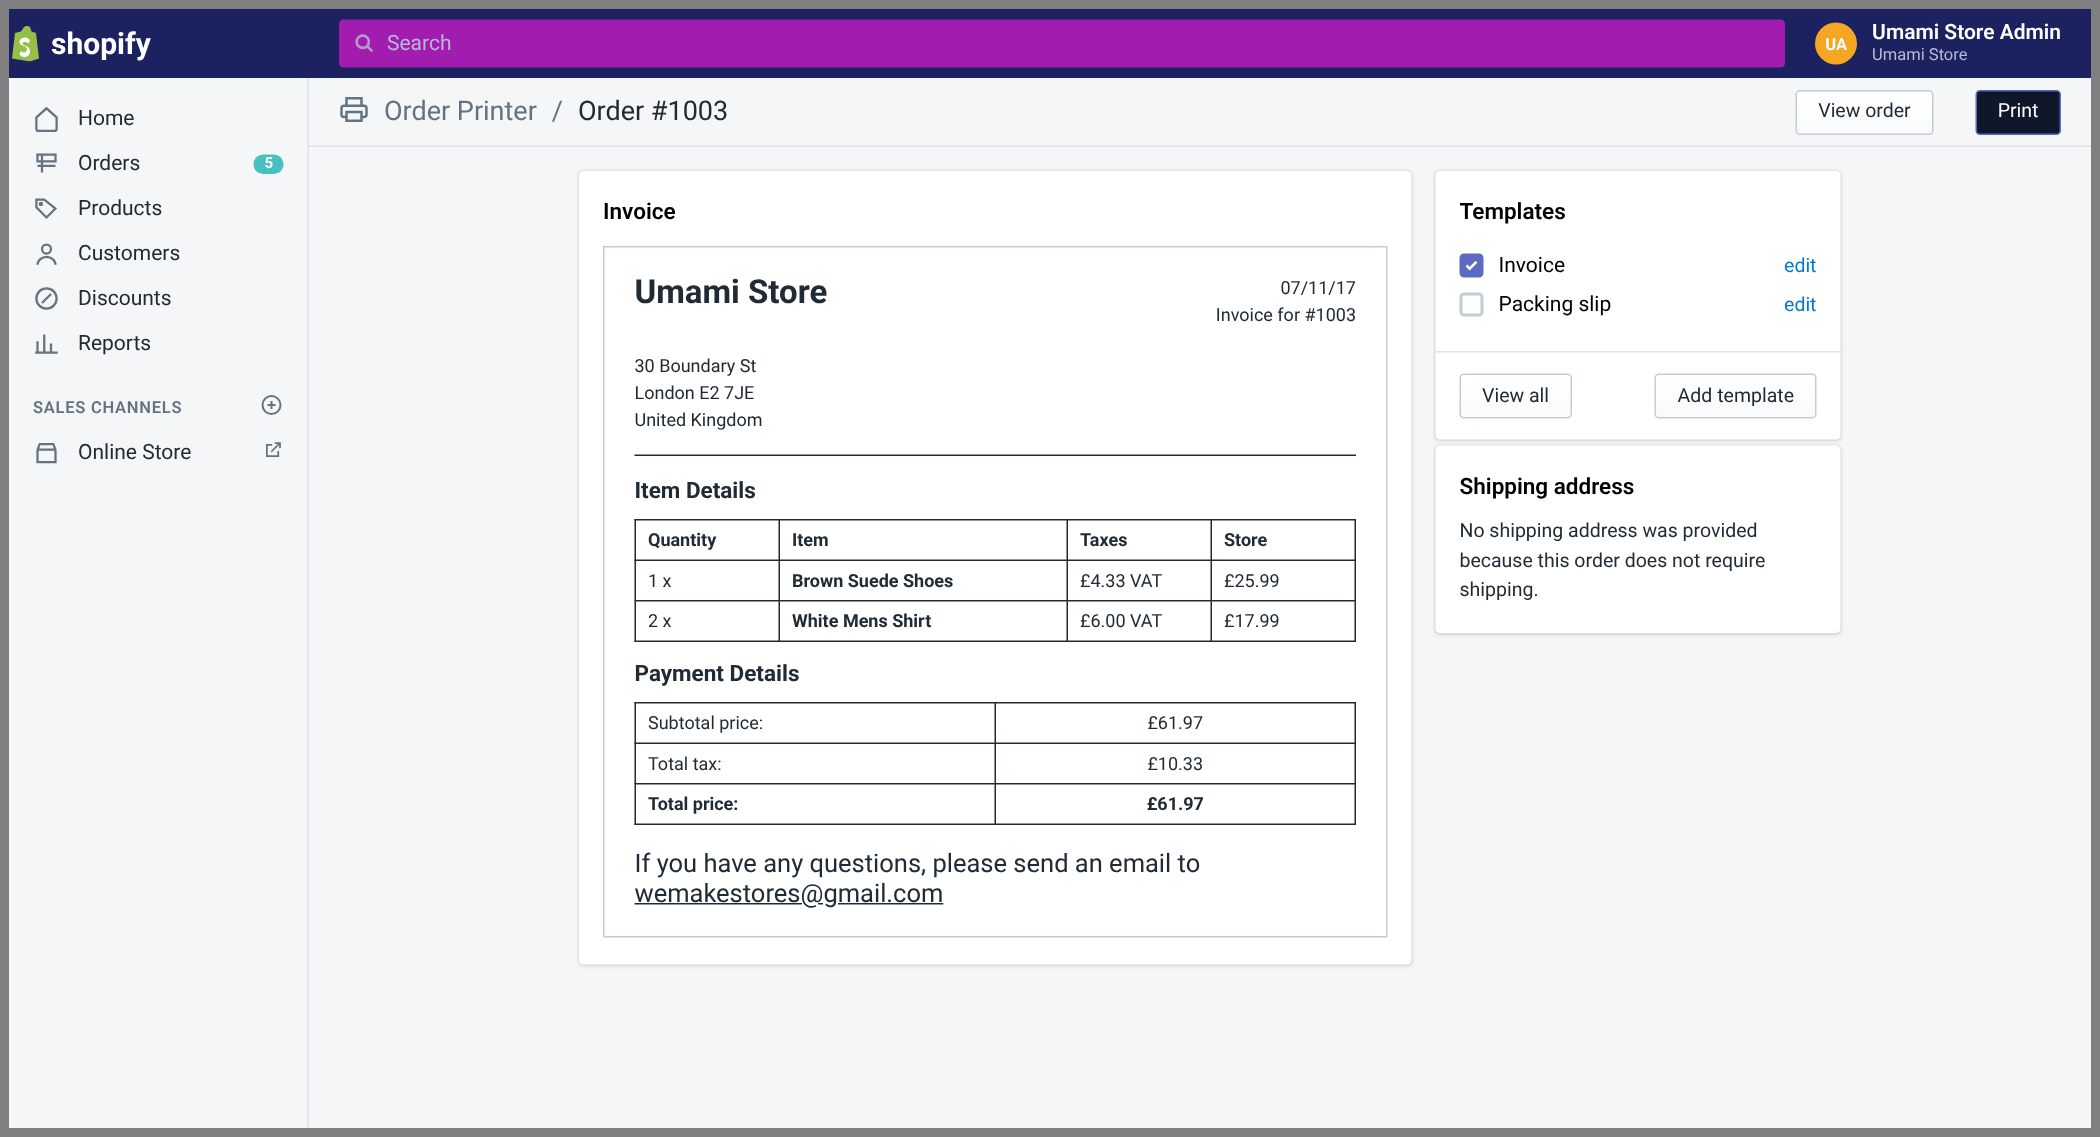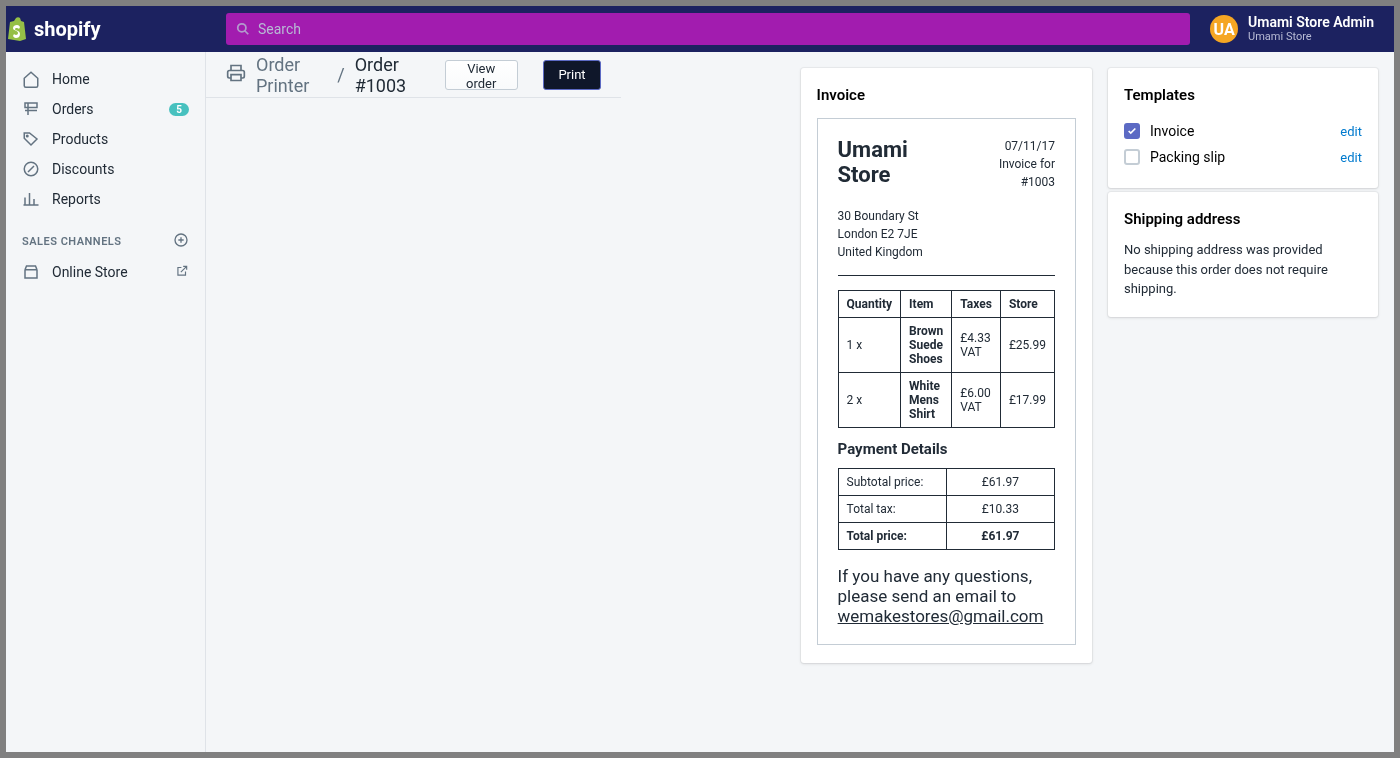--- a/index.html
+++ b/index.html
@@ -7,36 +7,36 @@
   body{background:#808080;padding:6px;}
   .frame{width:1388px;height:746px;background:#f4f6f8;display:flex;flex-direction:column;overflow:hidden;}
   
   .topbar{height:46px;background:#1c2260;display:flex;align-items:center;color:#fff;}
   .topbar .logo{display:flex;align-items:center;gap:6px;width:200px;font-weight:700;font-size:20px;}
   .topbar .logo svg{flex-shrink:0;}
   .search-wrap{flex:1;padding:0 20px;}
   .search{background:#a21caf;border-radius:3px;height:32px;display:flex;align-items:center;padding:0 10px;color:#b7bad4;font-size:14px;}
   .search svg{margin-right:8px;opacity:.8;}
   .user-area{display:flex;align-items:center;gap:10px;padding-right:20px;}
-  .avatar{width:28px;height:28px;border-radius:50%;background:#f5a623;color:#fff;display:flex;align-items:center;justify-content:center;font-size:16px;font-weight:700;text-align:right;}
+  .avatar{width:28px;height:28px;border-radius:50%;background:#f5a623;color:#fff;display:flex;align-items:center;justify-content:center;font-size:11px;font-weight:700;text-align:right;}
   .user-text{line-height:1.1;}
   .user-text .u1{font-size:14px;font-weight:600;}
   .user-text .u2{font-size:11px;color:#b7bad4;}
   
   .body{flex:1;display:flex;overflow:hidden;}
   .sidebar{width:200px;background:#f4f6f8;border-right:1px solid #dfe3e8;padding-top:12px;}
   .nav-item{display:flex;align-items:center;gap:12px;padding:6px 16px;color:#212b36;font-size:14px;cursor:pointer;}
   .nav-item .ico{width:18px;height:18px;display:flex;align-items:center;justify-content:center;color:#637381;}
   .nav-item.active{color:#5c6ac4;}
   .nav-item.active .ico{color:#5c6ac4;}
   .nav-item .spacer{flex:1;}
   .badge{background:#47c1bf;color:#fff;font-size:10px;font-weight:700;border-radius:9px;padding:1px 7px;}
   .channels-hdr{display:flex;align-items:center;justify-content:space-between;padding:18px 16px 6px;color:#637381;font-size:11px;font-weight:600;letter-spacing:.5px;}
   
-  .main{flex:1;display:flex;flex-direction:row;overflow:auto;}
+  .main{flex:1;display:flex;flex-direction:column;overflow:auto;}
   .pagehdr{height:46px;border-bottom:1px solid #dfe3e8;display:flex;align-items:center;padding:0 20px;gap:10px;}
   .pagehdr .crumb-link{color:#637381;font-size:18px;}
   .pagehdr .sep{color:#637381;font-size:18px;}
   .pagehdr .crumb-cur{color:#212b36;font-size:18px;}
   .pagehdr .fill{flex:1;}
   .btn{height:30px;border-radius:3px;border:1px solid #c4cdd5;background:linear-gradient(#fff,#f9fafb);color:#212b36;font-size:13px;padding:0 14px;cursor:pointer;}
   .btn.primary{background:#0f172a;border-color:#5c6ac4;color:#fff;}
   .content{flex:1;display:flex;gap:16px;padding:16px 16px 16px 180px;align-items:flex-start;}
   .card{background:#fff;border-radius:3px;box-shadow:0 0 0 1px rgba(63,63,68,.05),0 1px 3px rgba(63,63,68,.15);}
   .invoice-card{flex:1;max-width:555px;padding:18px 16px;}
@@ -128,20 +128,29 @@
             <svg width="18" height="18" viewBox="0 0 24 24" fill="none" stroke="currentColor" stroke-width="2">
               <path d="M20 12l-8 8-9-9V4h7z"></path>
               <circle cx="7" cy="8" r="1"></circle>
             </svg>
           </span>
         <span>Products</span>
       </div>
       <div class="nav-item">
         <span class="ico">
             <svg width="18" height="18" viewBox="0 0 24 24" fill="none" stroke="currentColor" stroke-width="2">
+              <circle cx="12" cy="8" r="4"></circle>
+              <path d="M4 22c0-4 4-7 8-7s8 3 8 7"></path>
+            </svg>
+          </span>
+        <span>Customers</span>
+      </div>
+      <div class="nav-item">
+        <span class="ico">
+            <svg width="18" height="18" viewBox="0 0 24 24" fill="none" stroke="currentColor" stroke-width="2">
               <circle cx="12" cy="12" r="9"></circle>
               <path d="M8 16l8-8M9 9h.01M15 15h.01"></path>
             </svg>
           </span>
         <span>Discounts</span>
       </div>
       <div class="nav-item">
         <span class="ico">
             <svg width="18" height="18" viewBox="0 0 24 24" fill="none" stroke="currentColor" stroke-width="2">
               <path d="M4 20V10M10 20V4M16 20v-8M2 20h20"></path>
@@ -194,20 +203,21 @@
                 <div>07/11/17</div>
                 <div>Invoice for #1003</div>
               </div>
             </div>
             <div class="addr">
               <div>30 Boundary St</div>
               <div>London E2 7JE</div>
               <div>United Kingdom</div>
             </div>
             <hr class="hr">
+            <h3>Item Details</h3>
             <table class="items">
               <tbody>
                   <tr>
                 <th style="width:20%">Quantity</th>
                 <th style="width:40%">Item</th>
                 <th style="width:20%">Taxes</th>
                 <th style="width:20%">Store</th>
               </tr>
               <tr>
                 <td>1 x</td>
@@ -260,20 +270,24 @@
                 <span class="fill"></span>
                 <span class="editlink">edit</span>
               </div>
               <div class="tmpl-row">
                 <span class="cbox"></span>
                 <span>Packing slip</span>
                 <span class="fill"></span>
                 <span class="editlink">edit</span>
               </div>
             </div>
+            <div class="tmpl-actions">
+              <button class="btn">View all</button>
+              <button class="btn">Add template</button>
+            </div>
           </div>
           <div class="card ship-card">
             <div class="card-title">Shipping address</div>
             <p>No shipping address was provided because this order does not require shipping.</p>
           </div>
         </div>
       </div>
     </div>
   </div>
 </div>

